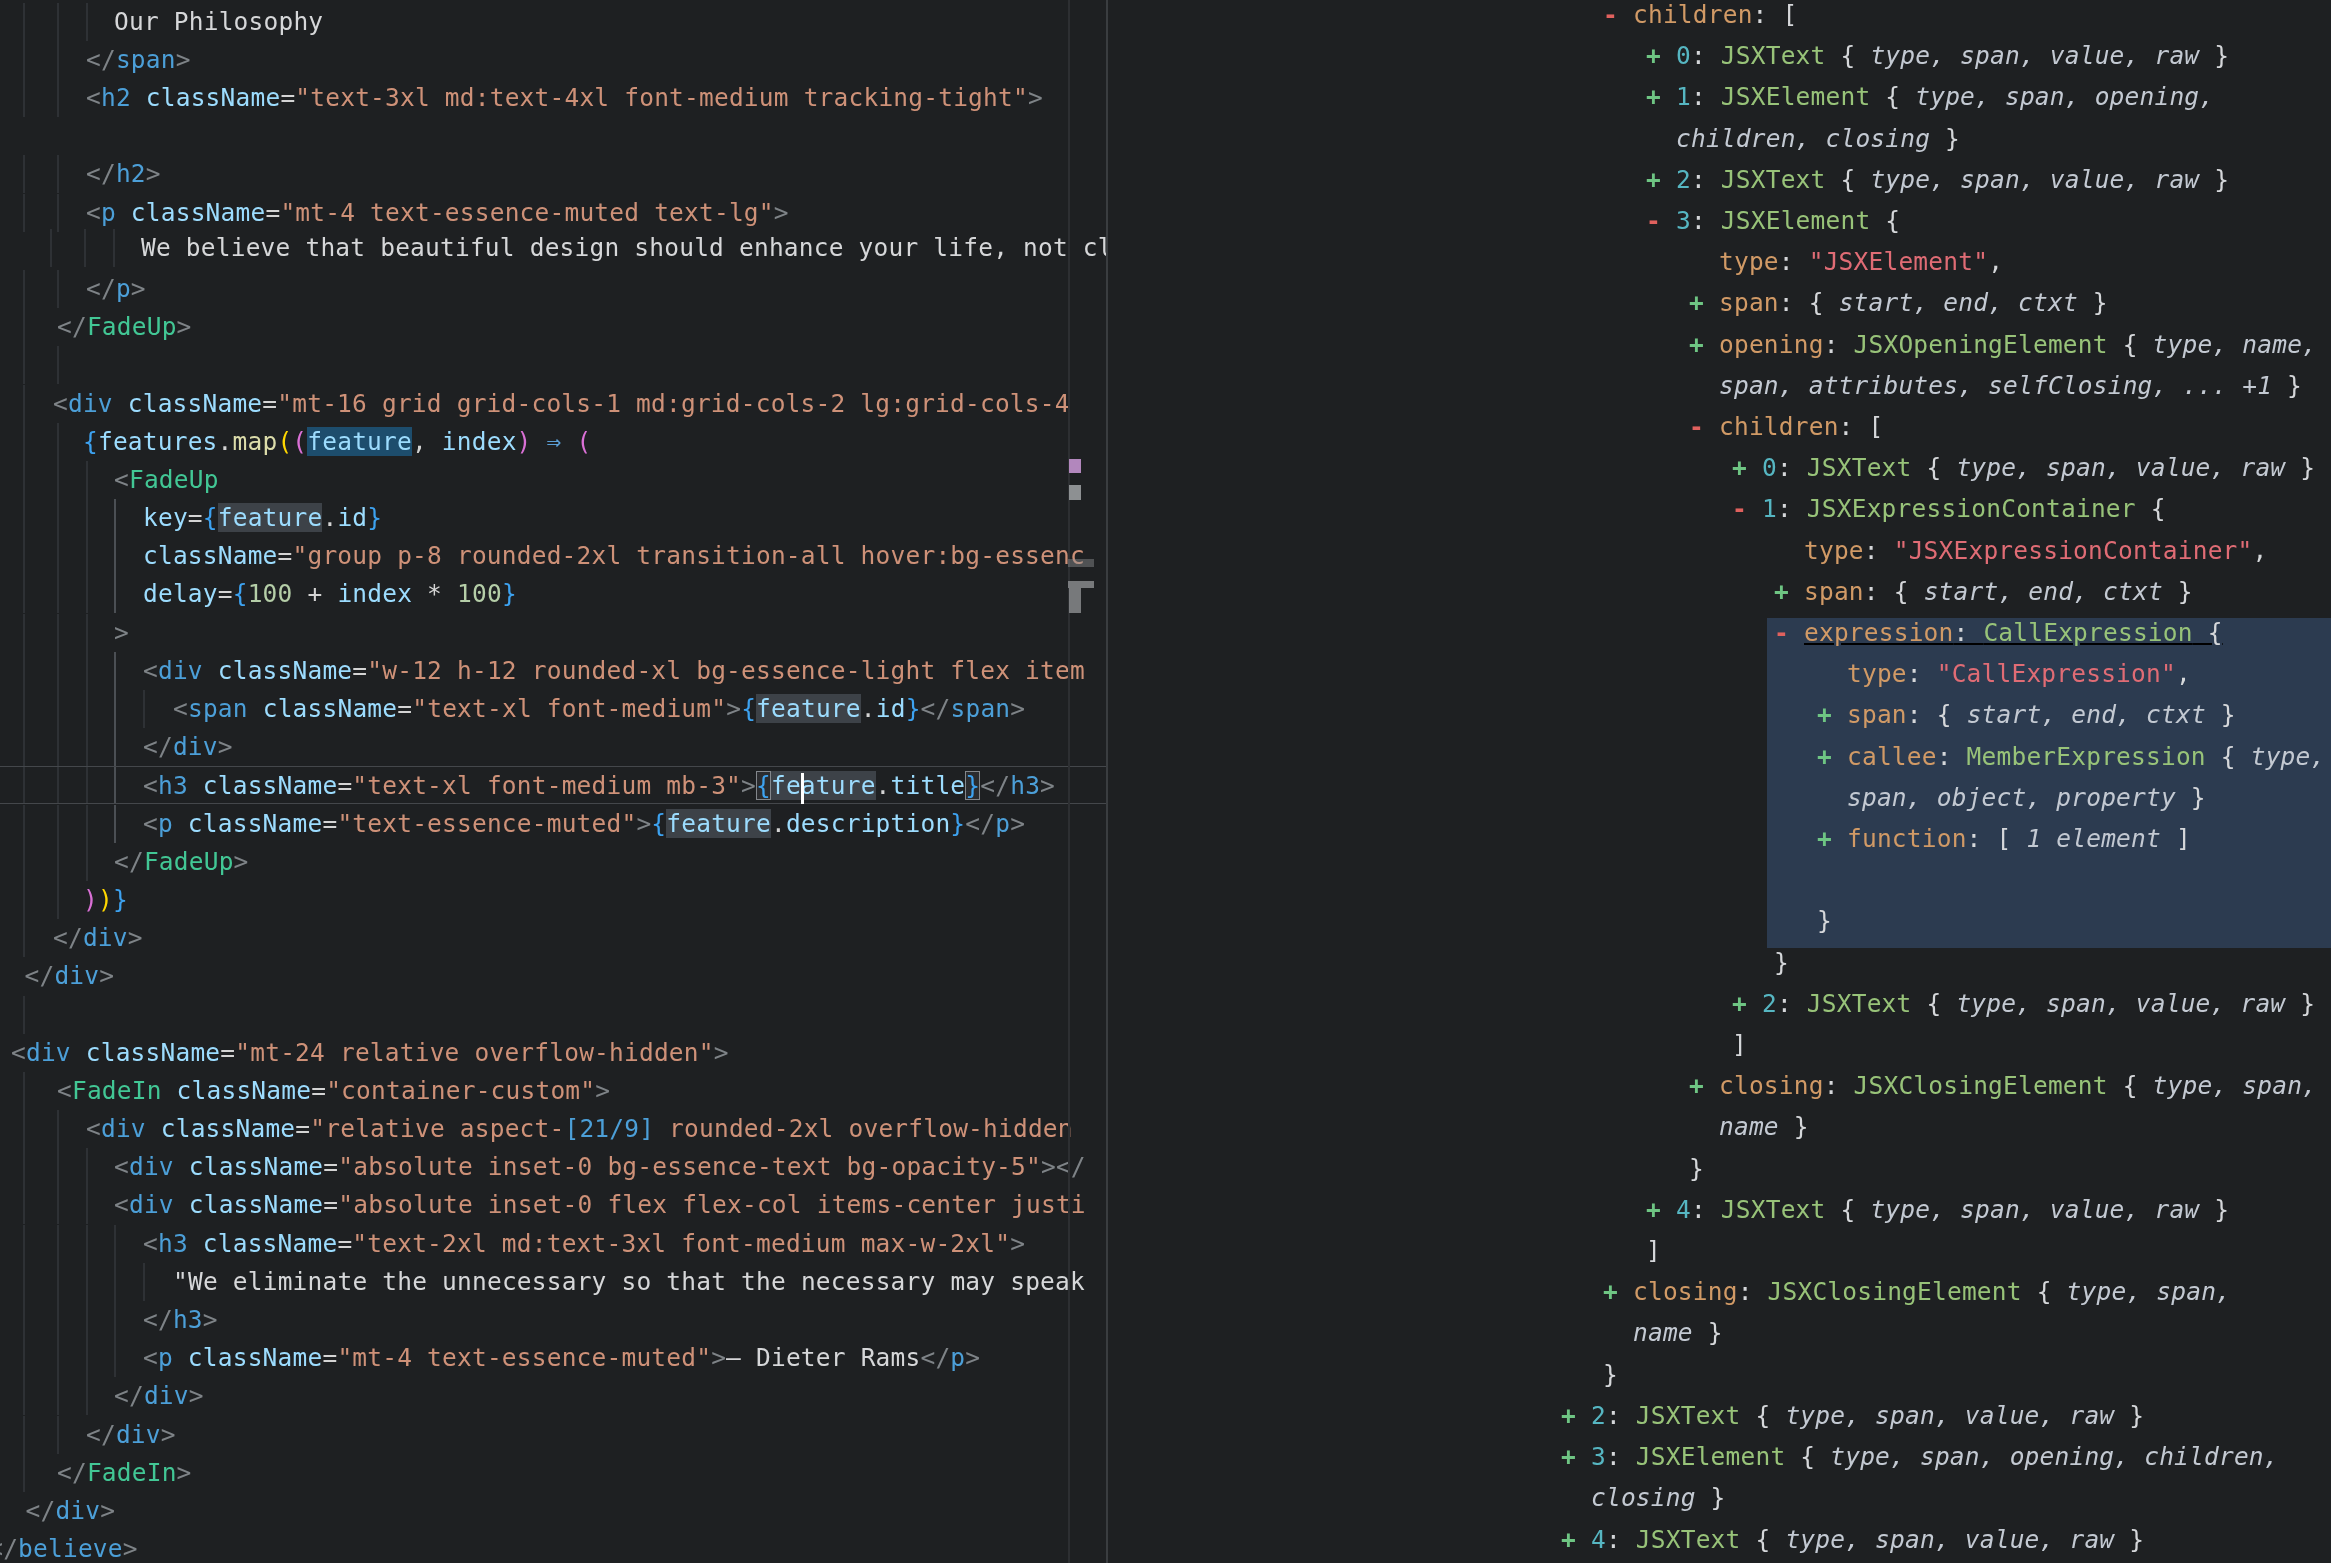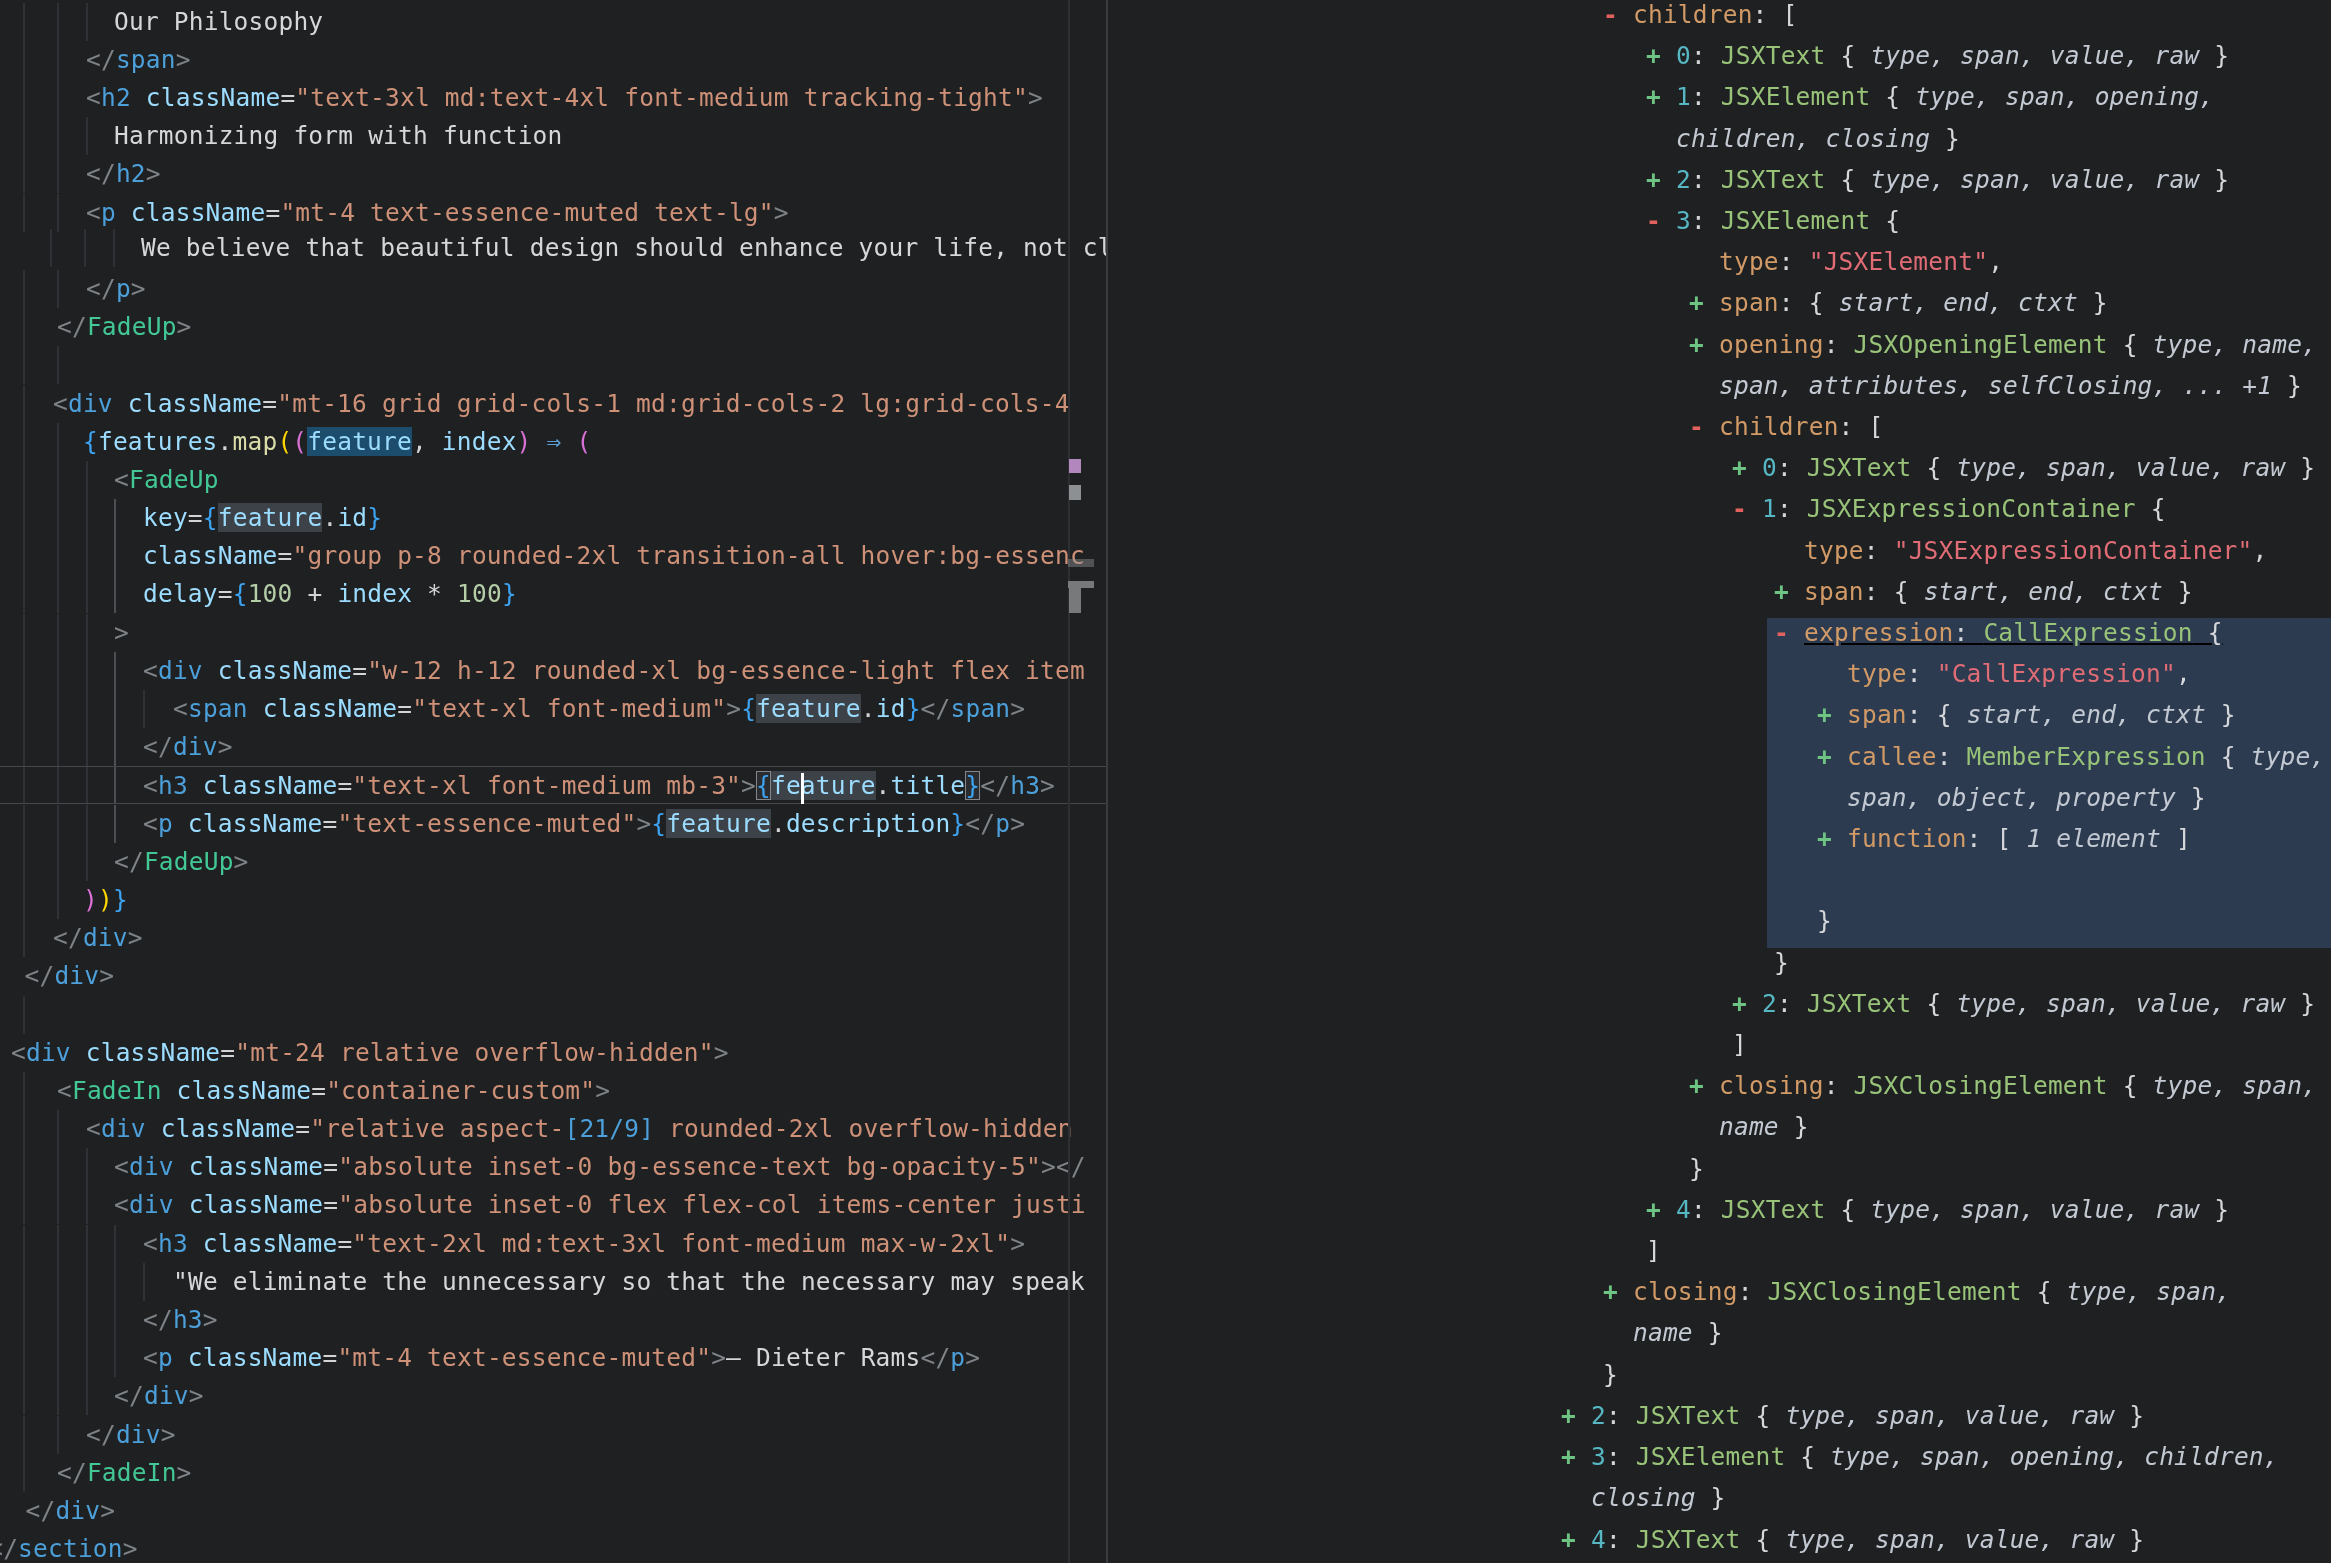--- a/index.html
+++ b/index.html
@@ -55,26 +55,20 @@
         <div class="guide" style="left: 23px;"></div>
         <div class="guide" style="left: 57px;"></div>
         <div class="guide" style="left: 86px;"></div>
         <span class="code" style="left: 114px;"><span class="tk-x">Our Philosophy</span></span>
       </div>
       <div class="ed-row" style="top: 79px; height: 38px;">
         <div class="guide" style="left: 23px;"></div>
         <div class="guide" style="left: 57px;"></div>
         <span class="code" style="left: 86px;"><span class="tk-p">&lt;</span><span class="tk-t">h2</span><span class="tk-o"> </span><span class="tk-a">className</span><span class="tk-o">=</span><span class="tk-s">"text-3xl md:text-4xl font-medium tracking-tight"</span><span class="tk-p">&gt;</span></span>
       </div>
-      <div class="ed-row" style="top: 117px; height: 38px;">
-        <div class="guide" style="left: 23px;"></div>
-        <div class="guide" style="left: 57px;"></div>
-        <div class="guide" style="left: 86px;"></div>
-        <span class="code" style="left: 114px;"><span class="tk-x">Harmonizing form with function</span></span>
-      </div>
       <div class="ed-row" style="top: 155px; height: 38px;">
         <div class="guide" style="left: 23px;"></div>
         <div class="guide" style="left: 57px;"></div>
         <span class="code" style="left: 86px;"><span class="tk-p">&lt;/</span><span class="tk-t">h2</span><span class="tk-p">&gt;</span></span>
       </div>
       <div class="ed-row" style="top: 194px; height: 38px;">
         <div class="guide" style="left: 23px;"></div>
         <div class="guide" style="left: 57px;"></div>
         <span class="code" style="left: 86px;"><span class="tk-p">&lt;</span><span class="tk-t">p</span><span class="tk-o"> </span><span class="tk-a">className</span><span class="tk-o">=</span><span class="tk-s">"mt-4 text-essence-muted text-lg"</span><span class="tk-p">&gt;</span></span>
       </div>
@@ -263,21 +257,21 @@
         <span class="code" style="left: 86px;"><span class="tk-p">&lt;/</span><span class="tk-t">div</span><span class="tk-p">&gt;</span></span>
       </div>
       <div class="ed-row" style="top: 1454px; height: 38px;">
         <div class="guide" style="left: 23px;"></div>
         <span class="code" style="left: 57px;"><span class="tk-p">&lt;/</span><span class="tk-c">FadeIn</span><span class="tk-p">&gt;</span></span>
       </div>
       <div class="ed-row" style="top: 1492px; height: 38px;">
         <span class="code" style="left: 25.5px;"><span class="tk-p">&lt;/</span><span class="tk-t">div</span><span class="tk-p">&gt;</span></span>
       </div>
       <div class="ed-row" style="top: 1530px; height: 38px;">
-        <span class="code" style="left: -11.8px;"><span class="tk-p">&lt;/</span><span class="tk-t">section</span><span class="tk-p">&gt;</span></span>
+        <span class="code" style="left: -11.8px;"><span class="tk-p">&lt;/</span><span class="tk-t">believe</span><span class="tk-p">&gt;</span></span>
       </div>
       <div id="ruler-line" style="left: 1068px;"></div>
       <div class="rmark" style="left: 1069px; top: 459px; width: 11.8px; height: 13.6px; background: rgb(178, 135, 189); opacity: 1;"></div>
       <div class="rmark" style="left: 1069px; top: 485px; width: 11.8px; height: 14.5px; background: rgb(141, 144, 146); opacity: 1;"></div>
       <div class="rmark" style="left: 1068px; top: 559px; width: 26px; height: 8.2px; background: rgb(141, 144, 146); opacity: 0.45;"></div>
       <div class="rmark" style="left: 1068px; top: 581px; width: 26px; height: 7.3px; background: rgb(141, 144, 146); opacity: 0.8;"></div>
       <div class="rmark" style="left: 1069px; top: 588px; width: 11.8px; height: 24.5px; background: rgb(141, 144, 146); opacity: 0.8;"></div>
     </div>
   <div id="divider" style="left: 1106px;"></div>
   <div id="ast" style="left: 1107px; width: 1224px;">

